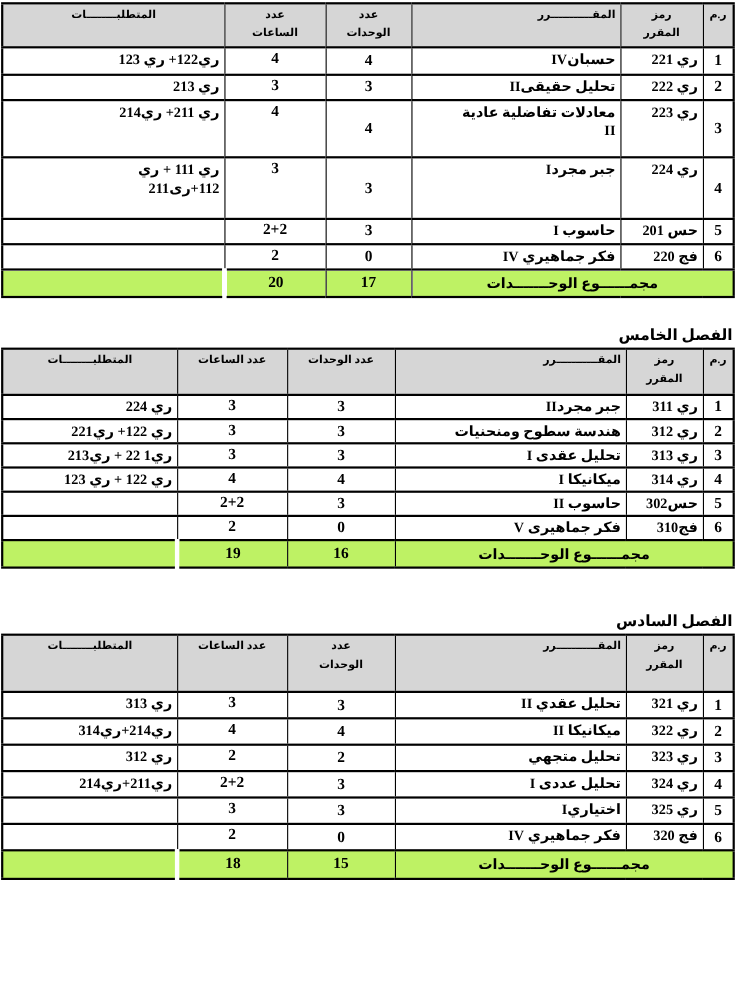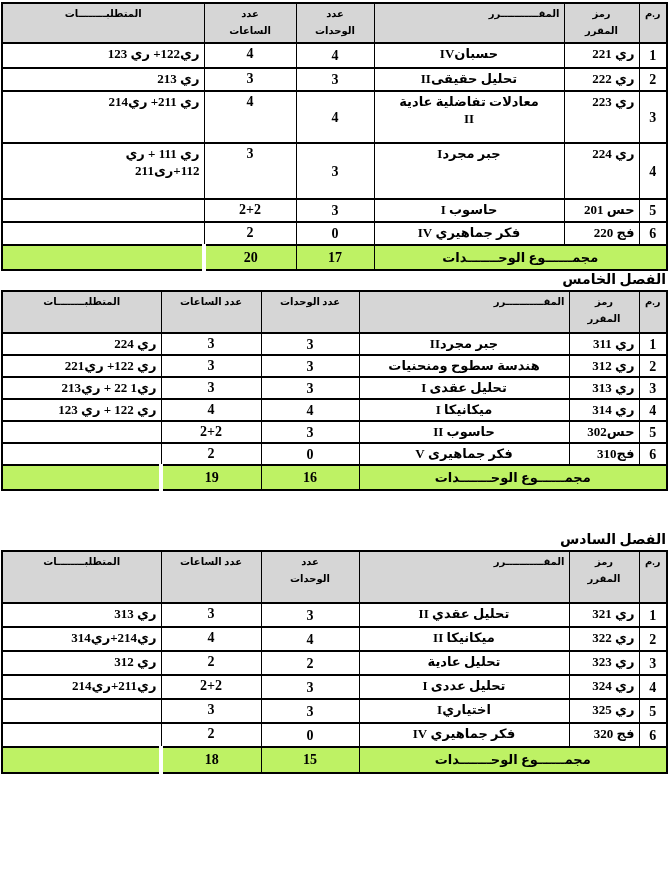--- a/index.html
+++ b/index.html
@@ -7,40 +7,40 @@
     width:670px;height:892px;background:#ffffff;
     font-family:"Liberation Serif","DejaVu Sans",sans-serif;
     font-weight:bold;color:#000;
     direction:rtl;overflow:hidden;
   }
   .page{padding:2px 2px 0 2px;}
   .semester-title{
     font-size:14px;font-weight:bold;text-align:right;
     margin:0 2px 2px 0;line-height:17px;
   }
-  .sec2{}
+  .sec2{margin-top:26px;}
   .sec3{margin-top:40px;}
   table{
     border-collapse:collapse;width:665px;table-layout:fixed;
     border:2px solid #000;
   }
   th,td{
     border:1px solid #000;
     border-top-width:2px;border-bottom-width:2px;
     padding:1px 4px;overflow:hidden;
   }
   thead th{
     background:#d6d6d6;vertical-align:top;text-align:center;
     font-size:10px;line-height:17px;white-space:pre-line;
   }
   thead th.h-course{text-align:right;}
   tbody td{font-size:13px;line-height:17px;}
   .c-no{text-align:center;vertical-align:middle;font-size:14px;}
   .c-code{text-align:right;vertical-align:top;}
-  .c-course{text-align:center;vertical-align:top;white-space:pre-line;}
+  .c-course{text-align:right;vertical-align:top;white-space:pre-line;}
   .c-units{text-align:center;vertical-align:middle;font-size:14px;}
   .c-hours{text-align:center;vertical-align:top;font-size:14px;}
   .c-prereq{text-align:right;vertical-align:top;white-space:pre-line;padding-left:2px;}
   tfoot td{
     background:#bef264;font-size:13px;
   }
   .f-label{text-align:center;}
   .f-num{text-align:center;font-size:14px;}
   .f-empty{border-right:4px solid #ffffff;}
   
@@ -273,21 +273,21 @@
     <td class="c-no">2</td>
     <td class="c-code">ري 322</td>
     <td class="c-course">ميكانيكا II</td>
     <td class="c-units">4</td>
     <td class="c-hours">4</td>
     <td class="c-prereq">ري214+ري314</td>
   </tr>
           <tr>
     <td class="c-no">3</td>
     <td class="c-code">ري 323</td>
-    <td class="c-course">تحليل عادية</td>
+    <td class="c-course">تحليل متجهي</td>
     <td class="c-units">2</td>
     <td class="c-hours">2</td>
     <td class="c-prereq">ري 312</td>
   </tr>
           <tr>
     <td class="c-no">4</td>
     <td class="c-code">ري 324</td>
     <td class="c-course">تحليل عددى I</td>
     <td class="c-units">3</td>
     <td class="c-hours">2+2</td>

